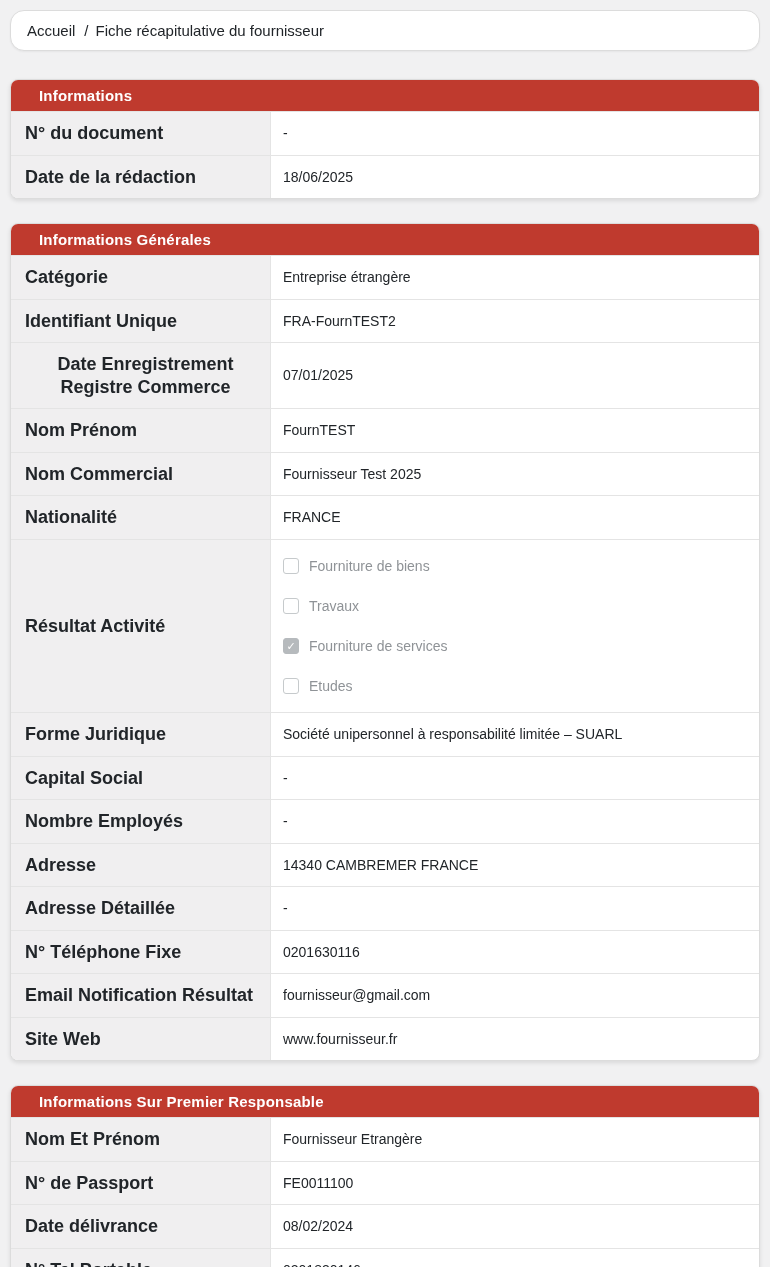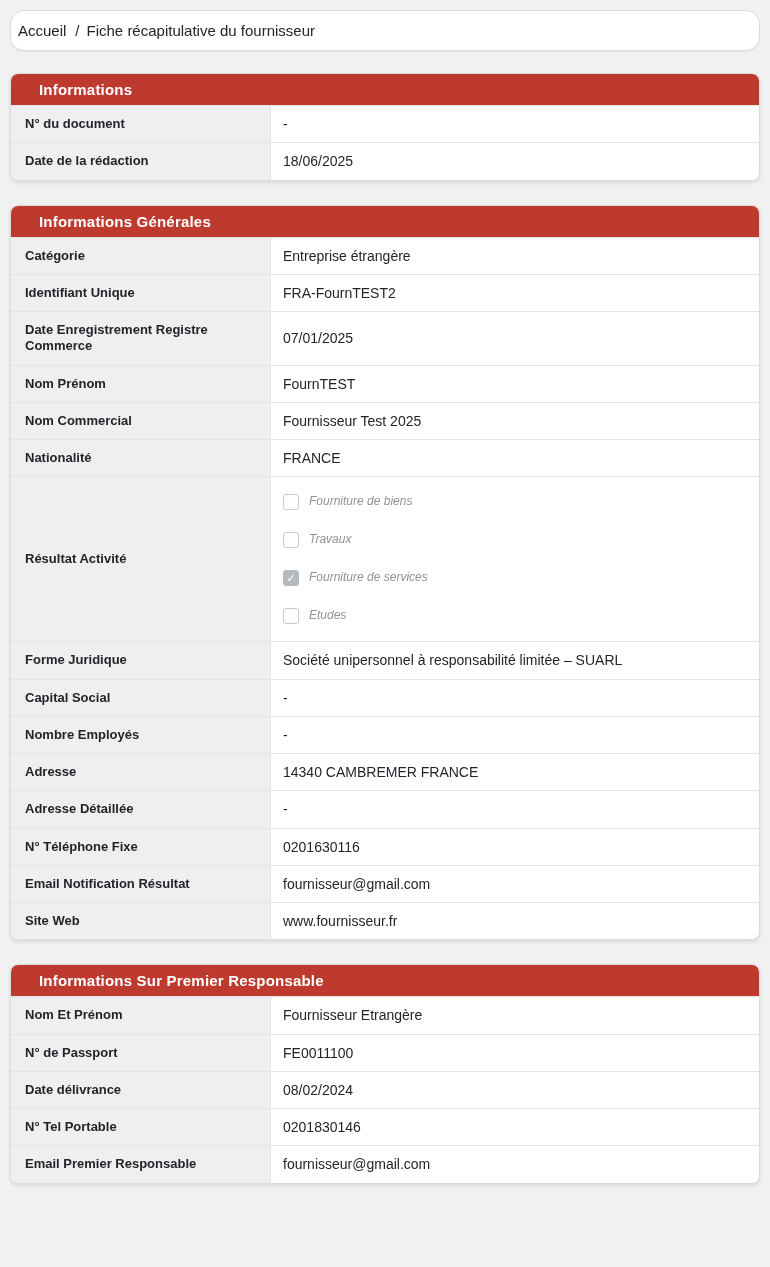--- a/index.html
+++ b/index.html
@@ -20,23 +20,23 @@
     min-height:1267px;
     background:var(--page-bg);
     font-family:"Liberation Sans", sans-serif;
     color:var(--text);
   }
   .wrap{padding:10px;}
   .breadcrumb-card{
     background:#ffffff;
     border:1px solid var(--card-border);
     border-radius:14px;
-    padding:11px 7px;
+    padding:11px 16px;
     font-size:15px;
-    margin-bottom:22px;
+    margin-bottom:28px;
     box-shadow:0 1px 2px rgba(0,0,0,0.05);
     white-space:nowrap;
   }
   .breadcrumb-card .crumb-sep{margin:0 7px 0 9px;color:var(--text);}
   .section-card{
     background:#ffffff;
     border:1px solid var(--card-border);
     border-radius:8px;
     overflow:hidden;
     margin-bottom:24px;
@@ -57,25 +57,26 @@
     border-top:1px solid var(--border);
     min-height:36px;
   }
   .trow:first-of-type{border-top:none;}
   .cell-label{
     width:260px;
     flex:0 0 260px;
     background:var(--label-bg);
     border-right:1px solid var(--border);
     font-weight:bold;
-    font-size:13px;
+    font-size:18px;
     padding:10px 4px 10px 14px;
     display:flex;
     align-items:center;
     line-height:1.25;
+    text-align:center;
   }
   .cell-value{
     flex:1;
     font-size:14px;
     padding:9px 12px;
     display:flex;
     align-items:center;
     line-height:1.3;
   }
   .cbx-group{
@@ -101,22 +102,21 @@
     font-size:11px;
     color:#ffffff;
     flex:0 0 16px;
   }
   .cbx-box.checked{
     background:var(--checked-bg);
     border-color:var(--checked-bg);
   }
   .cbx-label{
     color:var(--muted);
-    font-size:12px;
-    font-style:italic;
+    font-size:14px;
   }
 </style>
 </head>
 <body>
 
 <div class="wrap">
 
   <div class="breadcrumb-card">
     <span>Accueil</span><span class="crumb-sep">/</span><span>Fiche récapitulative du fournisseur</span>
   </div>

